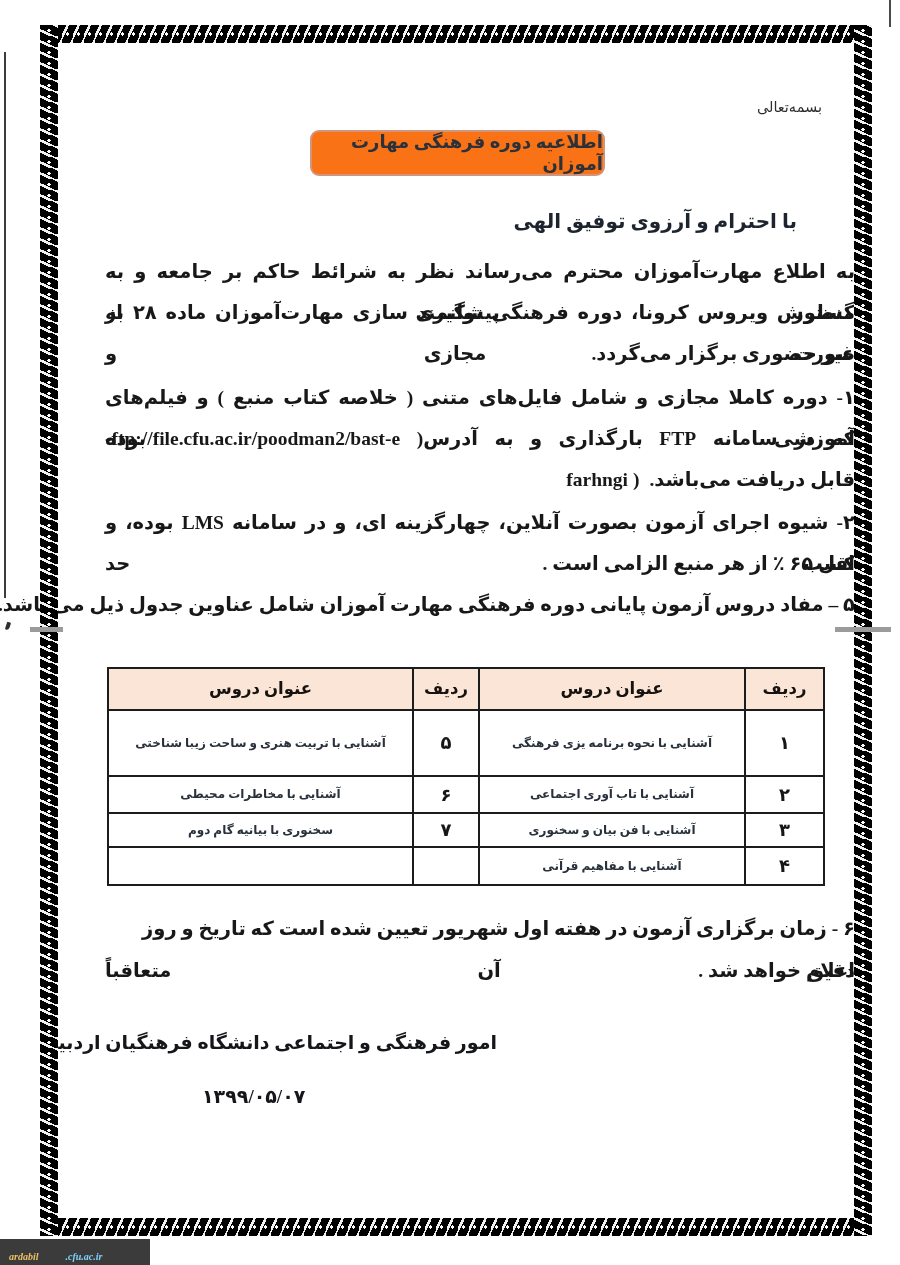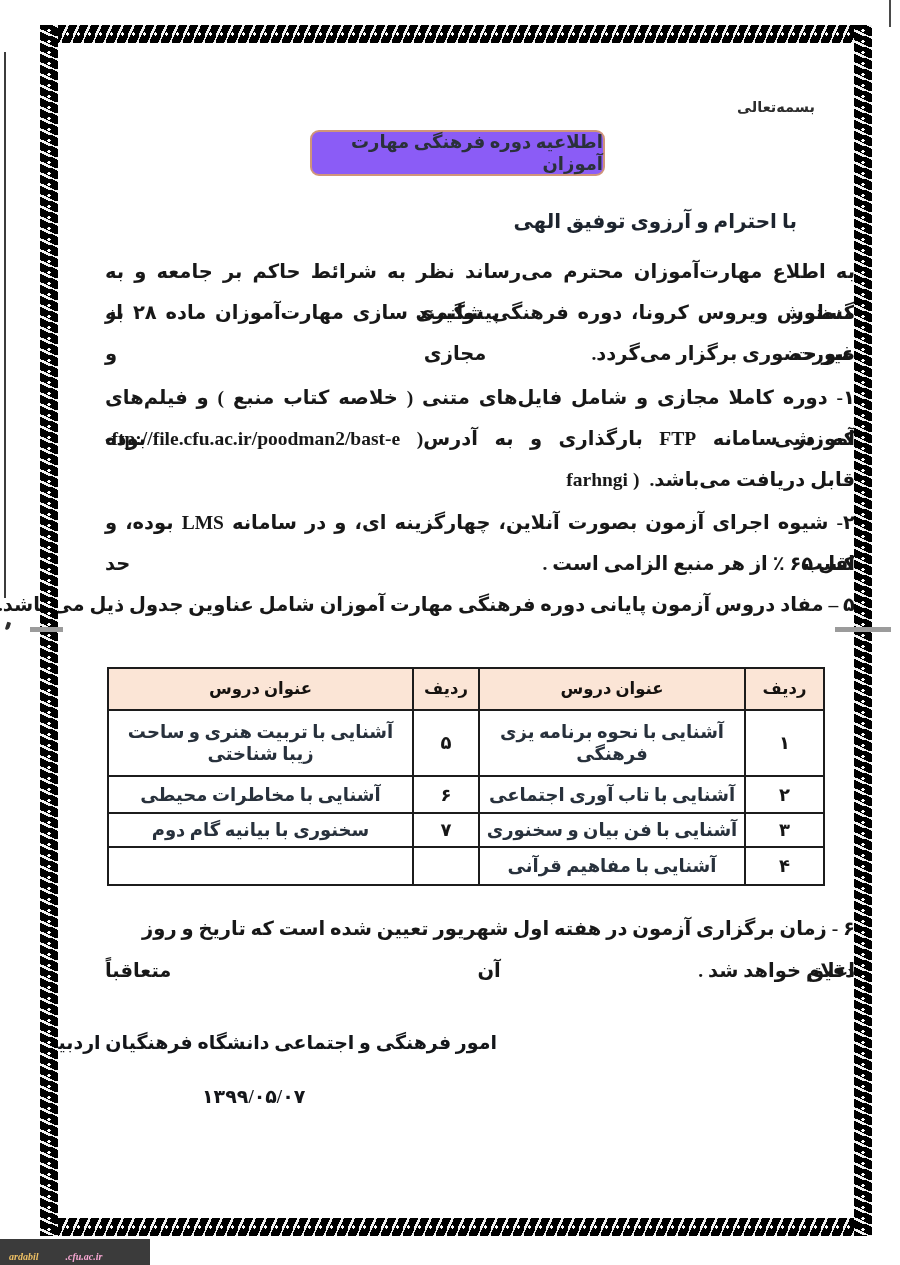--- a/index.html
+++ b/index.html
@@ -30,24 +30,24 @@
   .band.left{left:40px; top:25px; height:1211px;}
   .band.right{left:854px; top:25px; height:1211px;}
 
   
   .scanline-left{position:absolute; left:4px; top:52px; width:2px; height:546px; background:#3c3c3c; z-index:1;}
   .scanline-topright{position:absolute; left:889px; top:0; width:2px; height:27px; background:#4a4a4a; z-index:1;}
   .comma-mark{position:absolute; left:6px; top:622px; width:4px; height:8px; background:#2e2e2e; border-radius:1px 1px 3px 1px; transform:rotate(18deg); z-index:1;}
   .break-dash{position:absolute; height:5px; background:#9b9b9b; z-index:3; top:627px;}
   .break-dash.l{left:30px; width:33px;}
   .break-dash.r{left:835px; width:56px;}
-  .besmala{position:absolute; right:85px; top:99px; font-size:14.5px; font-weight:700; color:#2d2d2d; direction:rtl;}
+  .besmala{position:absolute; right:78px; top:99px; font-size:14.5px; font-weight:400; color:#2d2d2d; direction:rtl;}
   .title-box{
     position:absolute; left:310px; top:130px; width:295px; height:46px;
-    background:#8b5cf6; border:2px solid #d0957a; border-radius:9px;
+    background:#f97316; border:2px solid #d0957a; border-radius:9px;
     display:flex; align-items:center; justify-content:center;
     box-sizing:border-box;
   }
   .title-box span{font-size:18px; font-weight:700; color:#2a313a; direction:rtl;}
   .greeting{position:absolute; right:103px; top:209px; font-size:20px; font-weight:700; color:#1d242e; direction:rtl;text-align:center;}
 
   .bodytext{position:absolute; left:105px; right:45px; top:251px; z-index:1;}
   .line{
     direction:rtl; text-align:right;
     font-size:19.5px; font-weight:700; line-height:41px; height:41px;
@@ -64,40 +64,40 @@
   table.courses{
     position:absolute; left:107px; top:667px; width:716px;
     border-collapse:collapse; table-layout:fixed; direction:rtl; z-index:1;
   }
   table.courses td,table.courses th{
     border:2px solid #1c1c1c; padding:0 6px; box-sizing:border-box;
     font-weight:700; text-align:center; vertical-align:middle;
   }
   table.courses th{background:#fbe5d6; font-size:16.5px; color:#15120f; height:42px;}
   td.num{font-size:18px; color:#161616;}
-  td.course{font-size:18px; color:#28313c;}
+  td.course{font-size:12px; color:#28313c;}
   tr.r1{height:66px;} tr.r2{height:37px;} tr.r3{height:34px;} tr.r4{height:38px;}
 
   .closing{position:absolute; left:105px; right:45px; top:908px; z-index:1;}
   .closing .line{line-height:42px; height:42px;text-align:right;}
   .signature{position:absolute; left:105px; top:1031px; width:392px; direction:rtl; text-align:right;
     font-size:19px; font-weight:700; color:#14161a; white-space:nowrap;}
   .date{position:absolute; left:202px; top:1085px; direction:rtl; font-size:19px; font-weight:700;
     letter-spacing:1px; color:#14161a;}
 
   
   .badge{
     position:absolute; left:0; top:1239px; width:150px; height:34px; background:#3b3b3b;
     display:flex; align-items:center; padding-left:9px; box-sizing:border-box; z-index:4;
     font-family:"Liberation Serif",serif; font-style:italic; font-weight:700; font-size:10px;
     white-space:nowrap;
     gap:27px;
   }
   .badge .site{color:#eec064;}
-  .badge .dom{color:#f9a8d4;}
+  .badge .dom{color:#7dd3fc;}
 </style>
 </head>
 <body>
 
 <div class="page">
 
   <div class="band h top"></div>
   <div class="band h bottom"></div>
   <div class="band v left"></div>
   <div class="band v right"></div>

